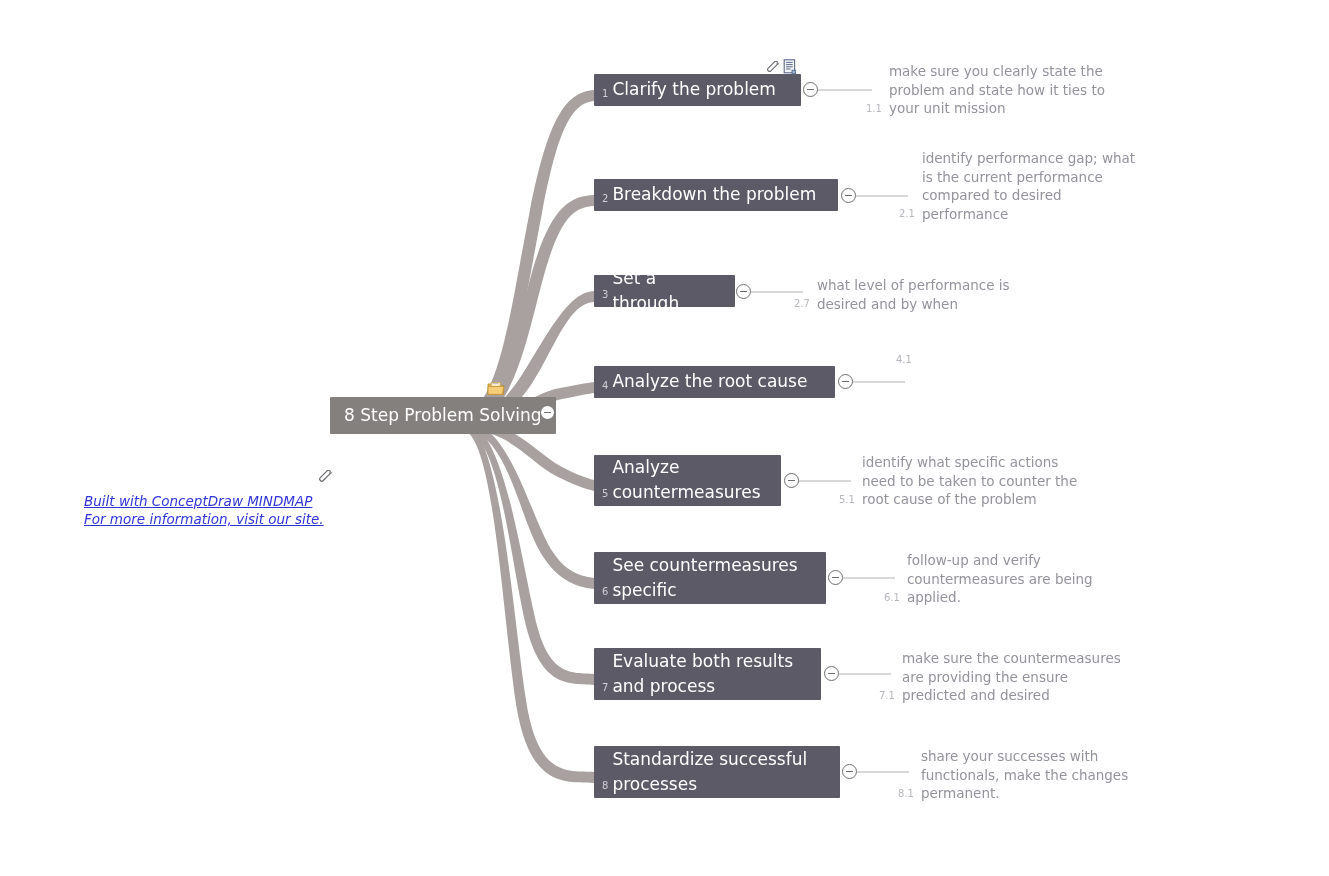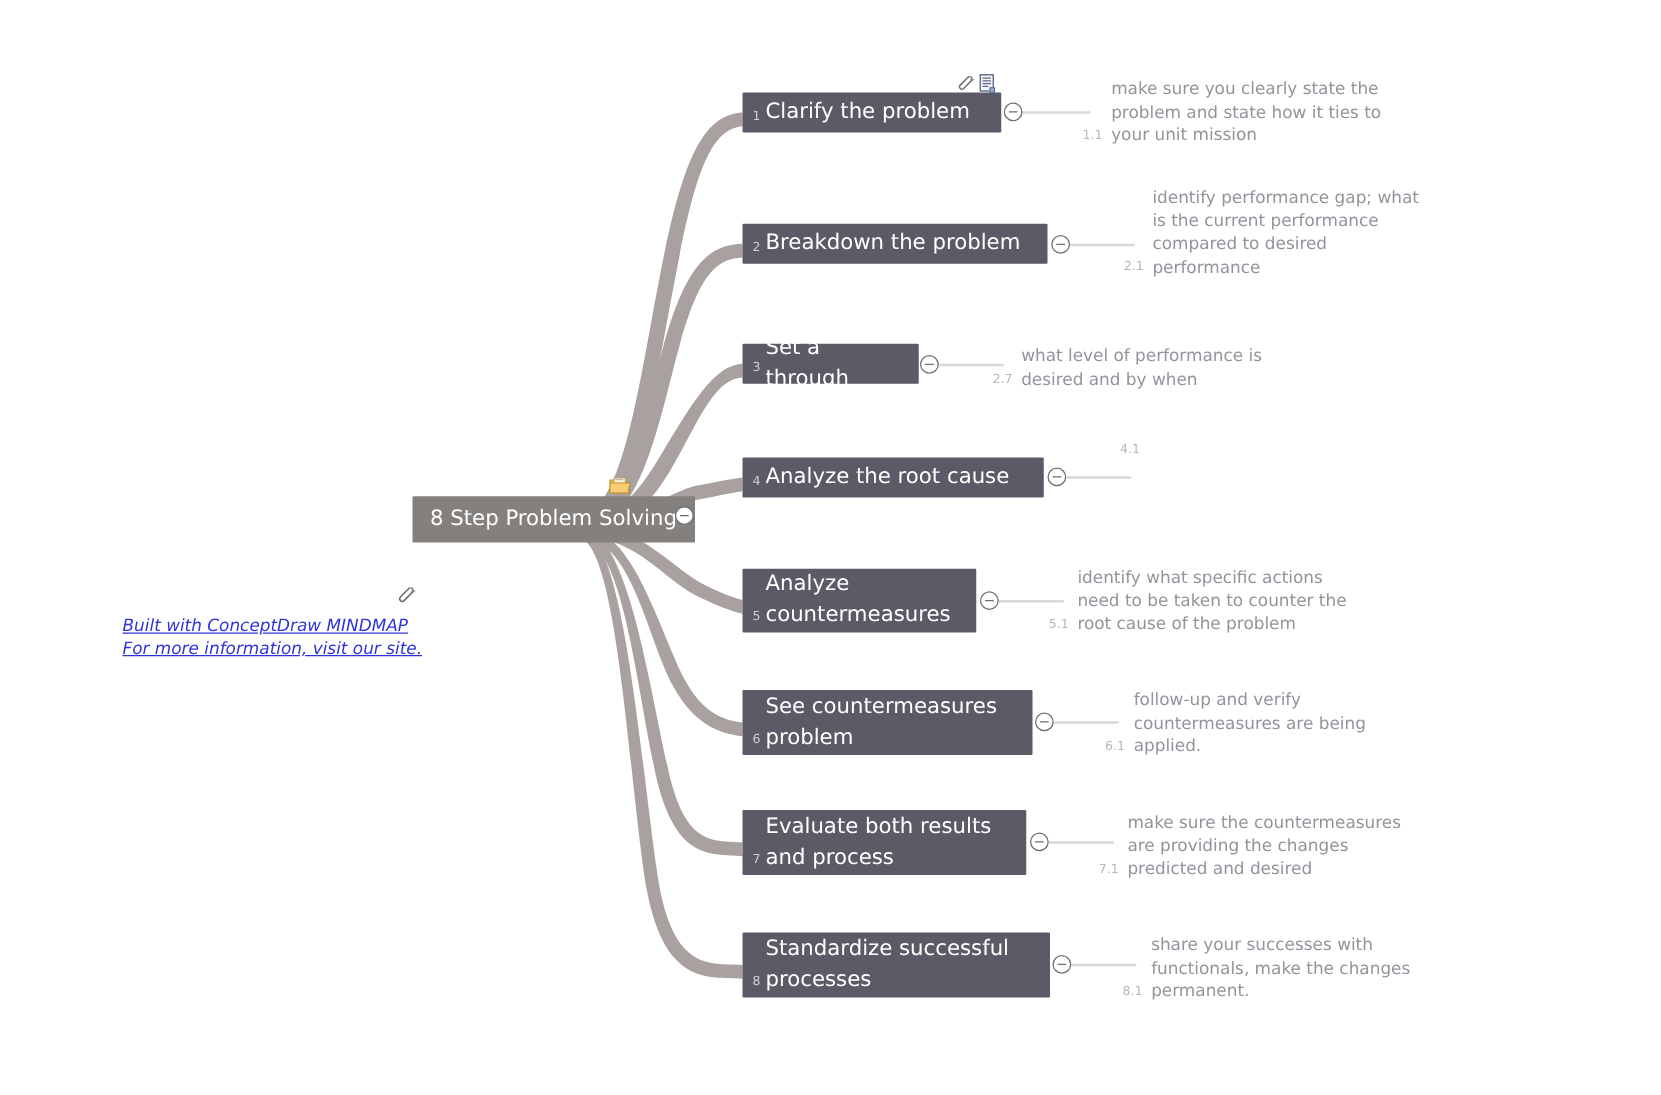--- a/index.html
+++ b/index.html
@@ -125,21 +125,21 @@
     position: absolute;
     z-index: 2;
     height: 2px;
     background: #d8d8d8;
   }
 
   
   #footer-link {
     position: absolute;
     z-index: 5;
-    left: 98px;
+    left: 84px;
     top: 492px;
     font-size: 13.5px;
     line-height: 18px;
     color: #2f34d8;
     font-style: italic;
     text-decoration: underline;
     white-space: pre-line;
     cursor: pointer;
   }
   #footer-clip {
@@ -277,42 +277,42 @@
   <div class="subnote" style="left:839px; top:453px;">
     <span class="sub-idx">5.1</span>
     <span class="sub-text">identify what specific actions
 need to be taken to counter the
 root cause of the problem</span>
   </div>
 
   <div class="node" style="left:594px; top:552px; width:232px; height:52px;">
     <span class="idx">6</span>
     <span class="label">See countermeasures
-problem</span>
+specific</span>
   </div>
   <div class="collapse" style="left:828px; top:570px;"></div>
   <div class="stub" style="left:843px; top:577px; width:52px;"></div>
   <div class="subnote" style="left:884px; top:551px;">
     <span class="sub-idx">6.1</span>
     <span class="sub-text">follow-up and verify
 countermeasures are being
 applied.</span>
   </div>
 
   <div class="node" style="left:594px; top:648px; width:227px; height:52px;">
     <span class="idx">7</span>
     <span class="label">Evaluate both results
 and process</span>
   </div>
   <div class="collapse" style="left:824px; top:666px;"></div>
   <div class="stub" style="left:839px; top:673px; width:52px;"></div>
   <div class="subnote" style="left:879px; top:649px;">
     <span class="sub-idx">7.1</span>
     <span class="sub-text">make sure the countermeasures
-are providing the changes
+are providing the ensure
 predicted and desired</span>
   </div>
 
   <div class="node" style="left:594px; top:746px; width:246px; height:52px;">
     <span class="idx">8</span>
     <span class="label">Standardize successful
 processes</span>
   </div>
   <div class="collapse" style="left:842px; top:764px;"></div>
   <div class="stub" style="left:857px; top:771px; width:52px;"></div>

